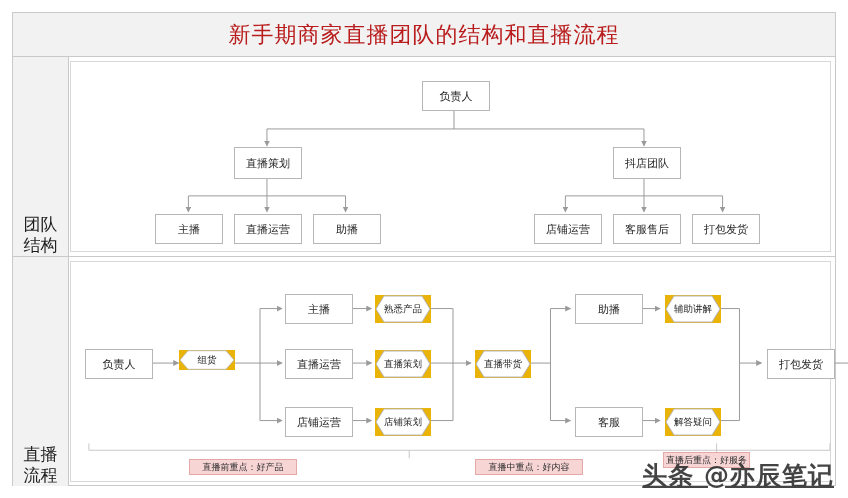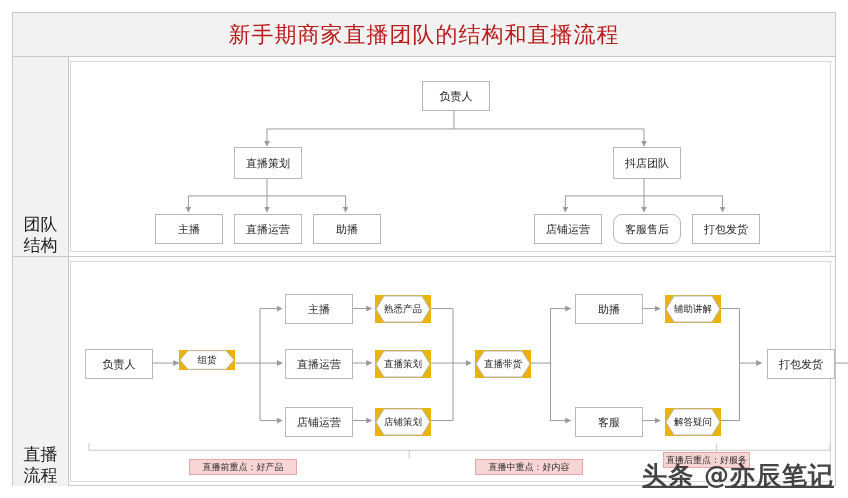--- a/index.html
+++ b/index.html
@@ -151,21 +151,21 @@
       <div class="node" style="left:163px;top:152px;width:68px;height:30px;">
         <span>直播运营</span>
       </div>
       <div class="node" style="left:242px;top:152px;width:68px;height:30px;">
         <span>助播</span>
       </div>
 
       <div class="node" style="left:463px;top:152px;width:68px;height:30px;">
         <span>店铺运营</span>
       </div>
-      <div class="node" style="left:542px;top:152px;width:68px;height:30px;border-radius:9px;">
+      <div class="node" style="left:542px;top:152px;width:68px;height:30px;">
         <span>客服售后</span>
       </div>
       <div class="node" style="left:621px;top:152px;width:68px;height:30px;">
         <span>打包发货</span>
       </div>
 
     </div>
   </div>
 
   <div class="row" id="row-flow">

